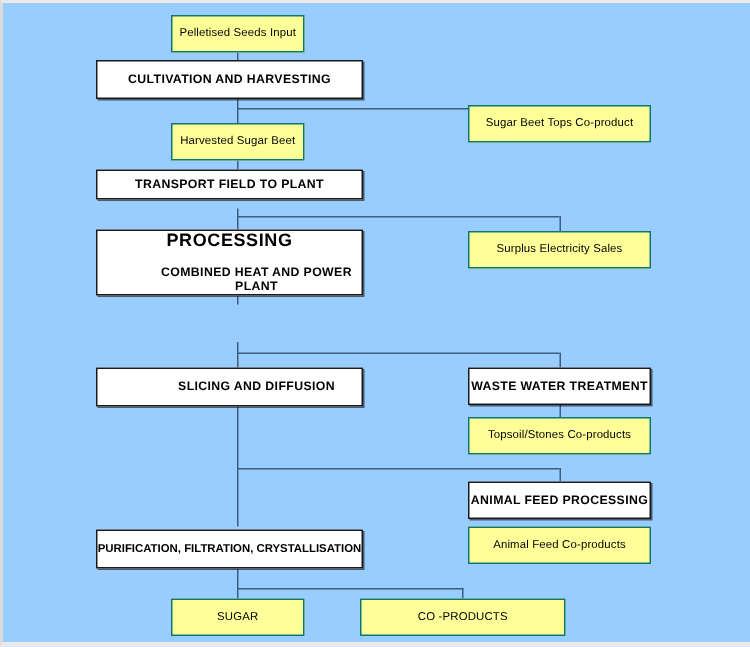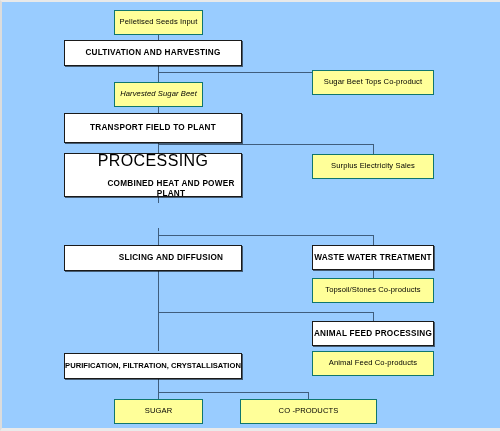--- a/index.html
+++ b/index.html
@@ -47,22 +47,22 @@
     letter-spacing: 0.25px;
   }
   .node.yellow {
     background: #ffff99;
     border: 1px solid #0f766e;
     font-weight: normal;
     font-size: 7.6px;
     letter-spacing: 0.1px;
   }
   .node .line-major {
-    font-size: 16px;
-    font-weight: normal;
+    font-size: 12px;
+    font-weight: bold;
     letter-spacing: 0.4px;
     margin-bottom: 9px;
   }
   .node .line-minor {
     font-size: 8.2px;
     font-weight: bold;
     letter-spacing: 0.25px;
     padding-left: 36px;
   }
   .node.tight {
@@ -112,29 +112,29 @@
     <div class="conn v" style="left:306px; top:390px; height:7px;"></div>
 
     <div class="node yellow" style="left:112px; top:8px; width:89px; height:25px;">
       <span>Pelletised Seeds Input</span>
     </div>
 
     <div class="node white" style="left:62px; top:38px; width:178px; height:26px;">
       <span>CULTIVATION AND HARVESTING</span>
     </div>
 
-    <div class="node yellow" style="left:112px; top:80px; width:89px; height:25px;font-style:italic;">
+    <div class="node yellow" style="left:112px; top:80px; width:89px; height:25px;">
       <span>Harvested Sugar Beet</span>
     </div>
 
     <div class="node yellow" style="left:310px; top:68px; width:122px; height:25px;">
       <span>Sugar Beet Tops Co-product</span>
     </div>
 
-    <div class="node white" style="left:62px; top:111px; width:178px; height:30px;">
+    <div class="node white" style="left:62px; top:111px; width:178px; height:20px;">
       <span>TRANSPORT FIELD TO PLANT</span>
     </div>
 
     <div class="node white" style="left:62px; top:151px; width:178px; height:44px;">
       <span class="line-major">PROCESSING</span>
       <span class="line-minor">COMBINED HEAT AND POWER PLANT</span>
     </div>
 
     <div class="node yellow" style="left:310px; top:152px; width:122px; height:25px;">
       <span>Surplus Electricity Sales</span>

